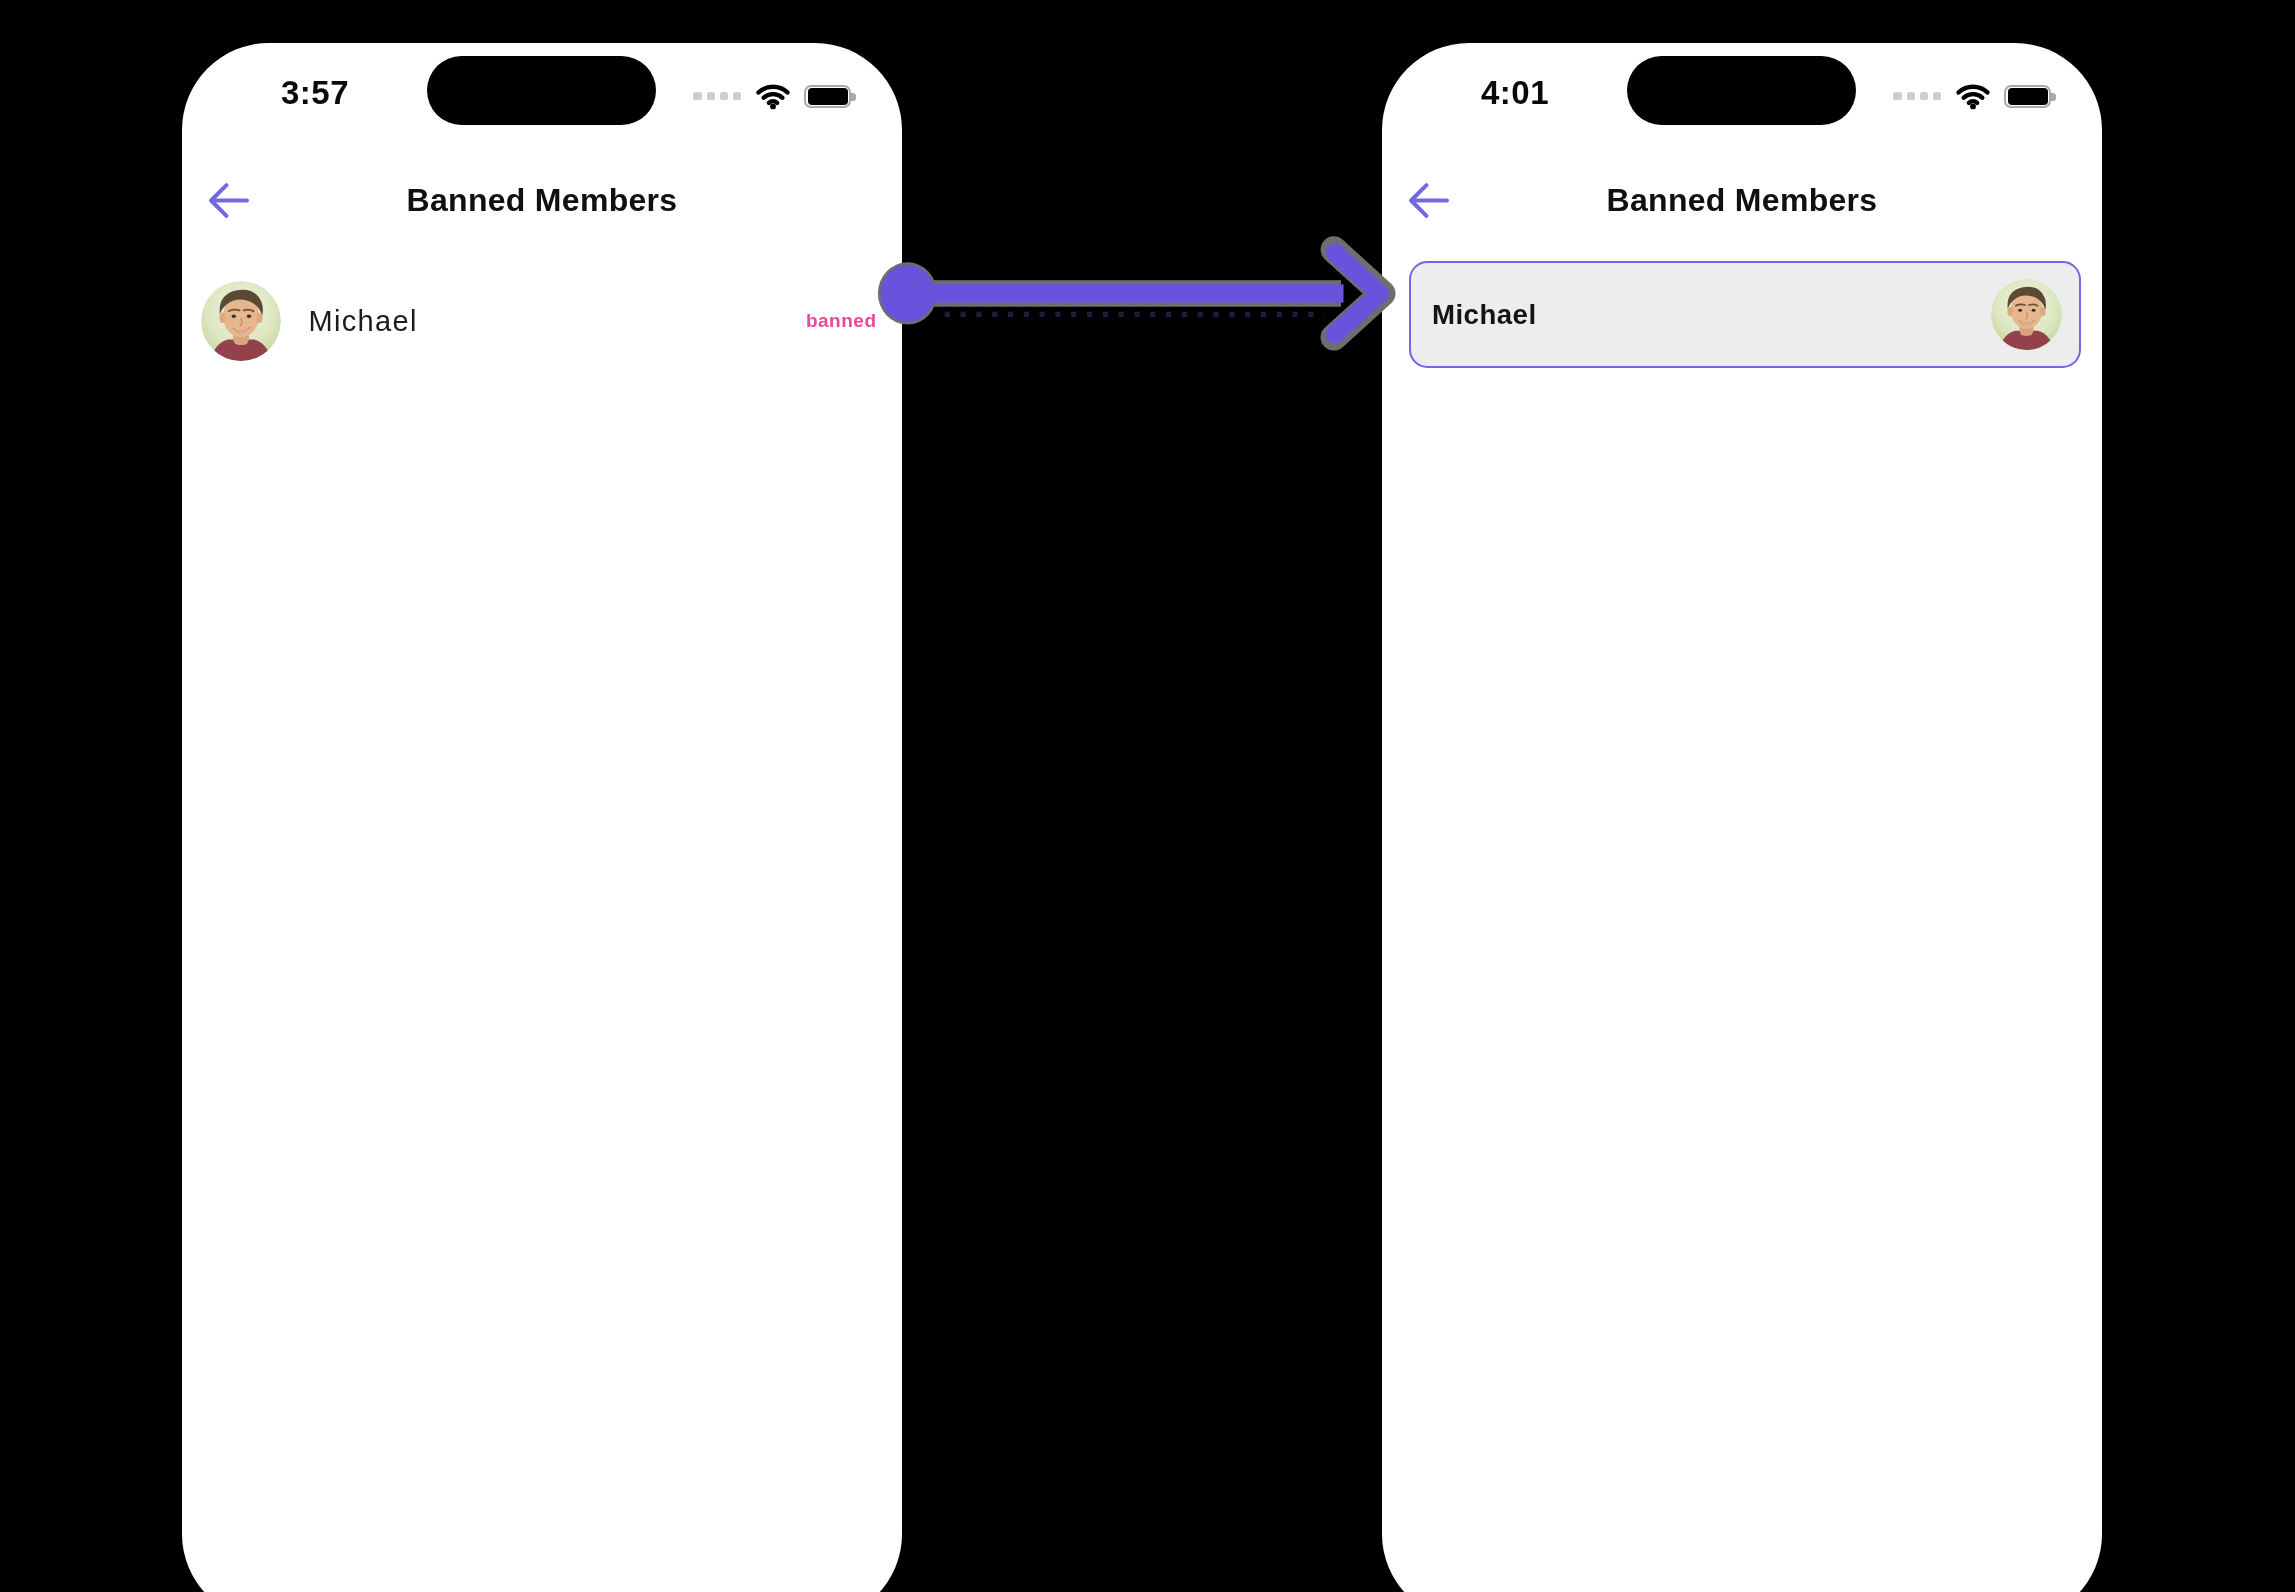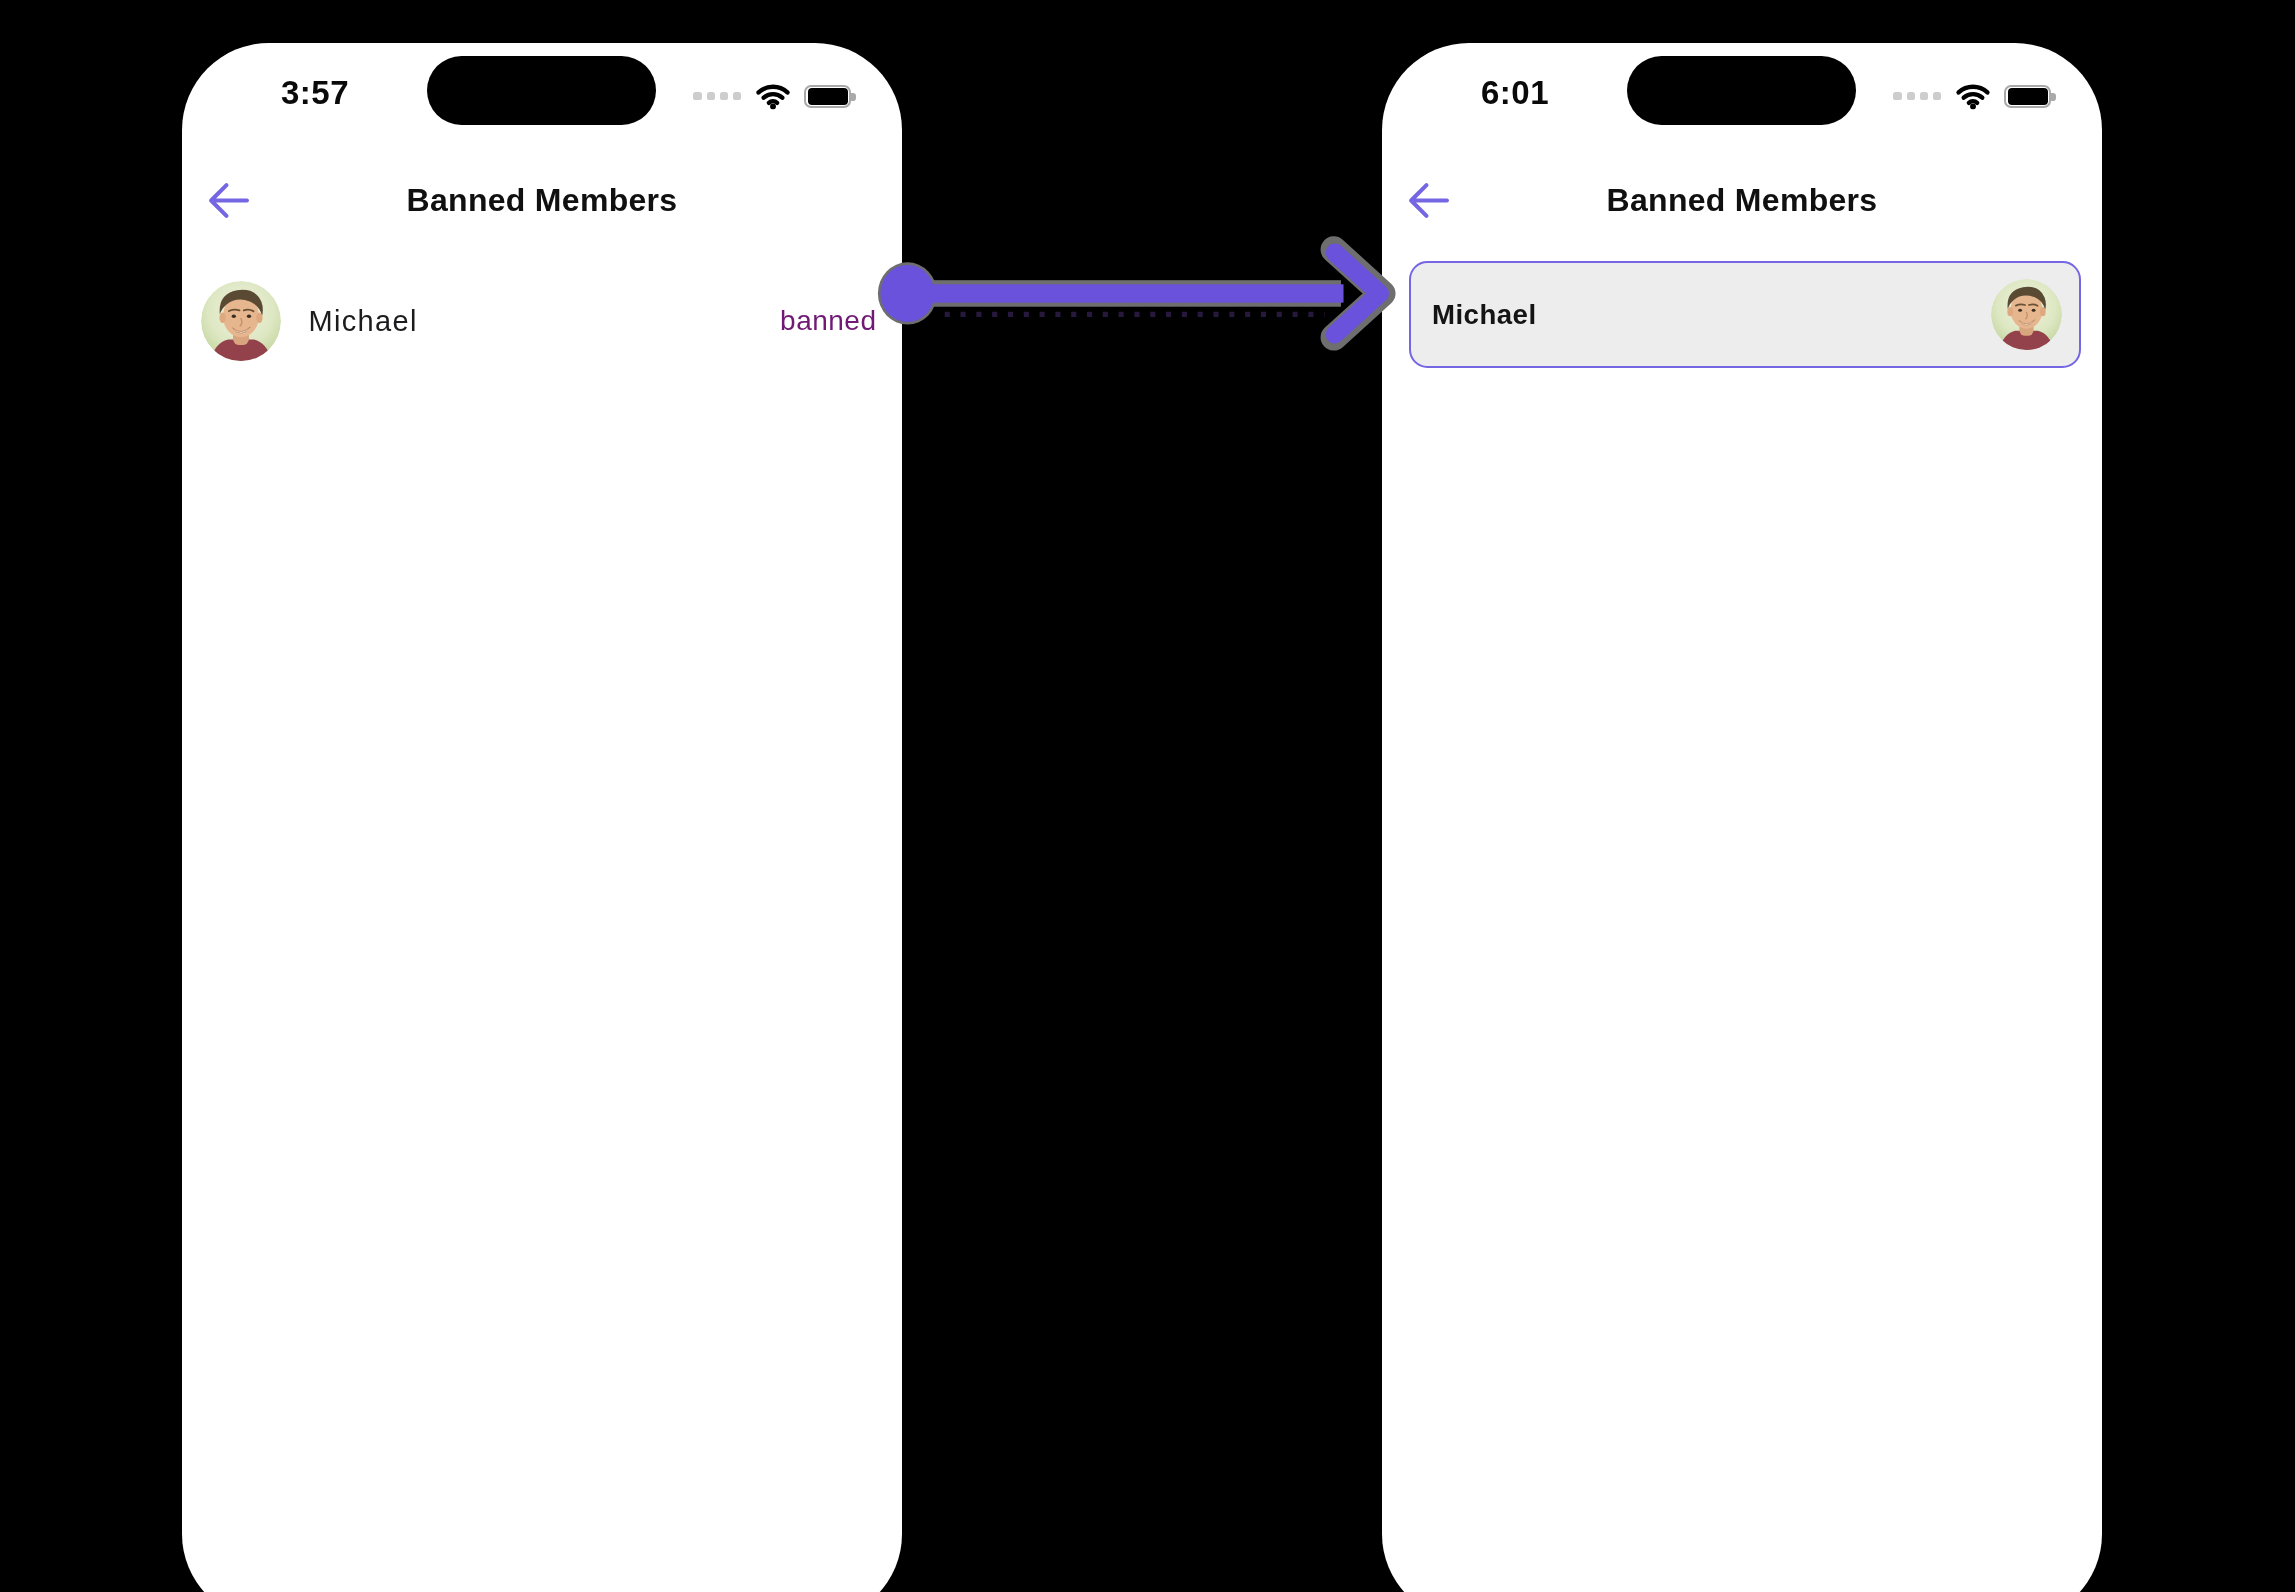--- a/index.html
+++ b/index.html
@@ -91,21 +91,21 @@
     width:80px; height:80px; border-radius:50%;
     display:block; flex:0 0 auto;
   }
   .member-name {
     margin-left:27.6px;
     font-size:29px; font-weight:500; color:#1c1c1e;
     letter-spacing:1.3px;
   }
   .member-status {
     margin-left:auto;
-    font-size:28px; font-weight:400; color:#701a75;
+    font-size:19px; font-weight:700; color:#ec4899;
     letter-spacing:0.5px;
   }
 
   
   .member-card {
     position:absolute; left:26.5px; top:218px;
     width:672px; height:107px;
     background:#ededee;
     border:2.6px solid #7566e3;
     border-radius:18.4px;
@@ -208,21 +208,21 @@
         <use href="#avatar-sym"></use>
       </svg>
     <span class="member-name">Michael</span>
     <span class="member-status">banned</span>
   </div>
 
   <div class="home-indicator"></div>
 </div>
 
 <div class="phone right">
-  <div class="status-time">6:01</div>
+  <div class="status-time">4:01</div>
   <div class="dynamic-island"></div>
   <div class="status-icons">
     <div class="cell-dots">
         <span></span>
         <span></span>
         <span></span>
         <span></span>
       </div>
     <svg class="wifi-svg" viewBox="0 0 70 52" width="36" height="26.5">
         <use href="#wifi-sym"></use>

